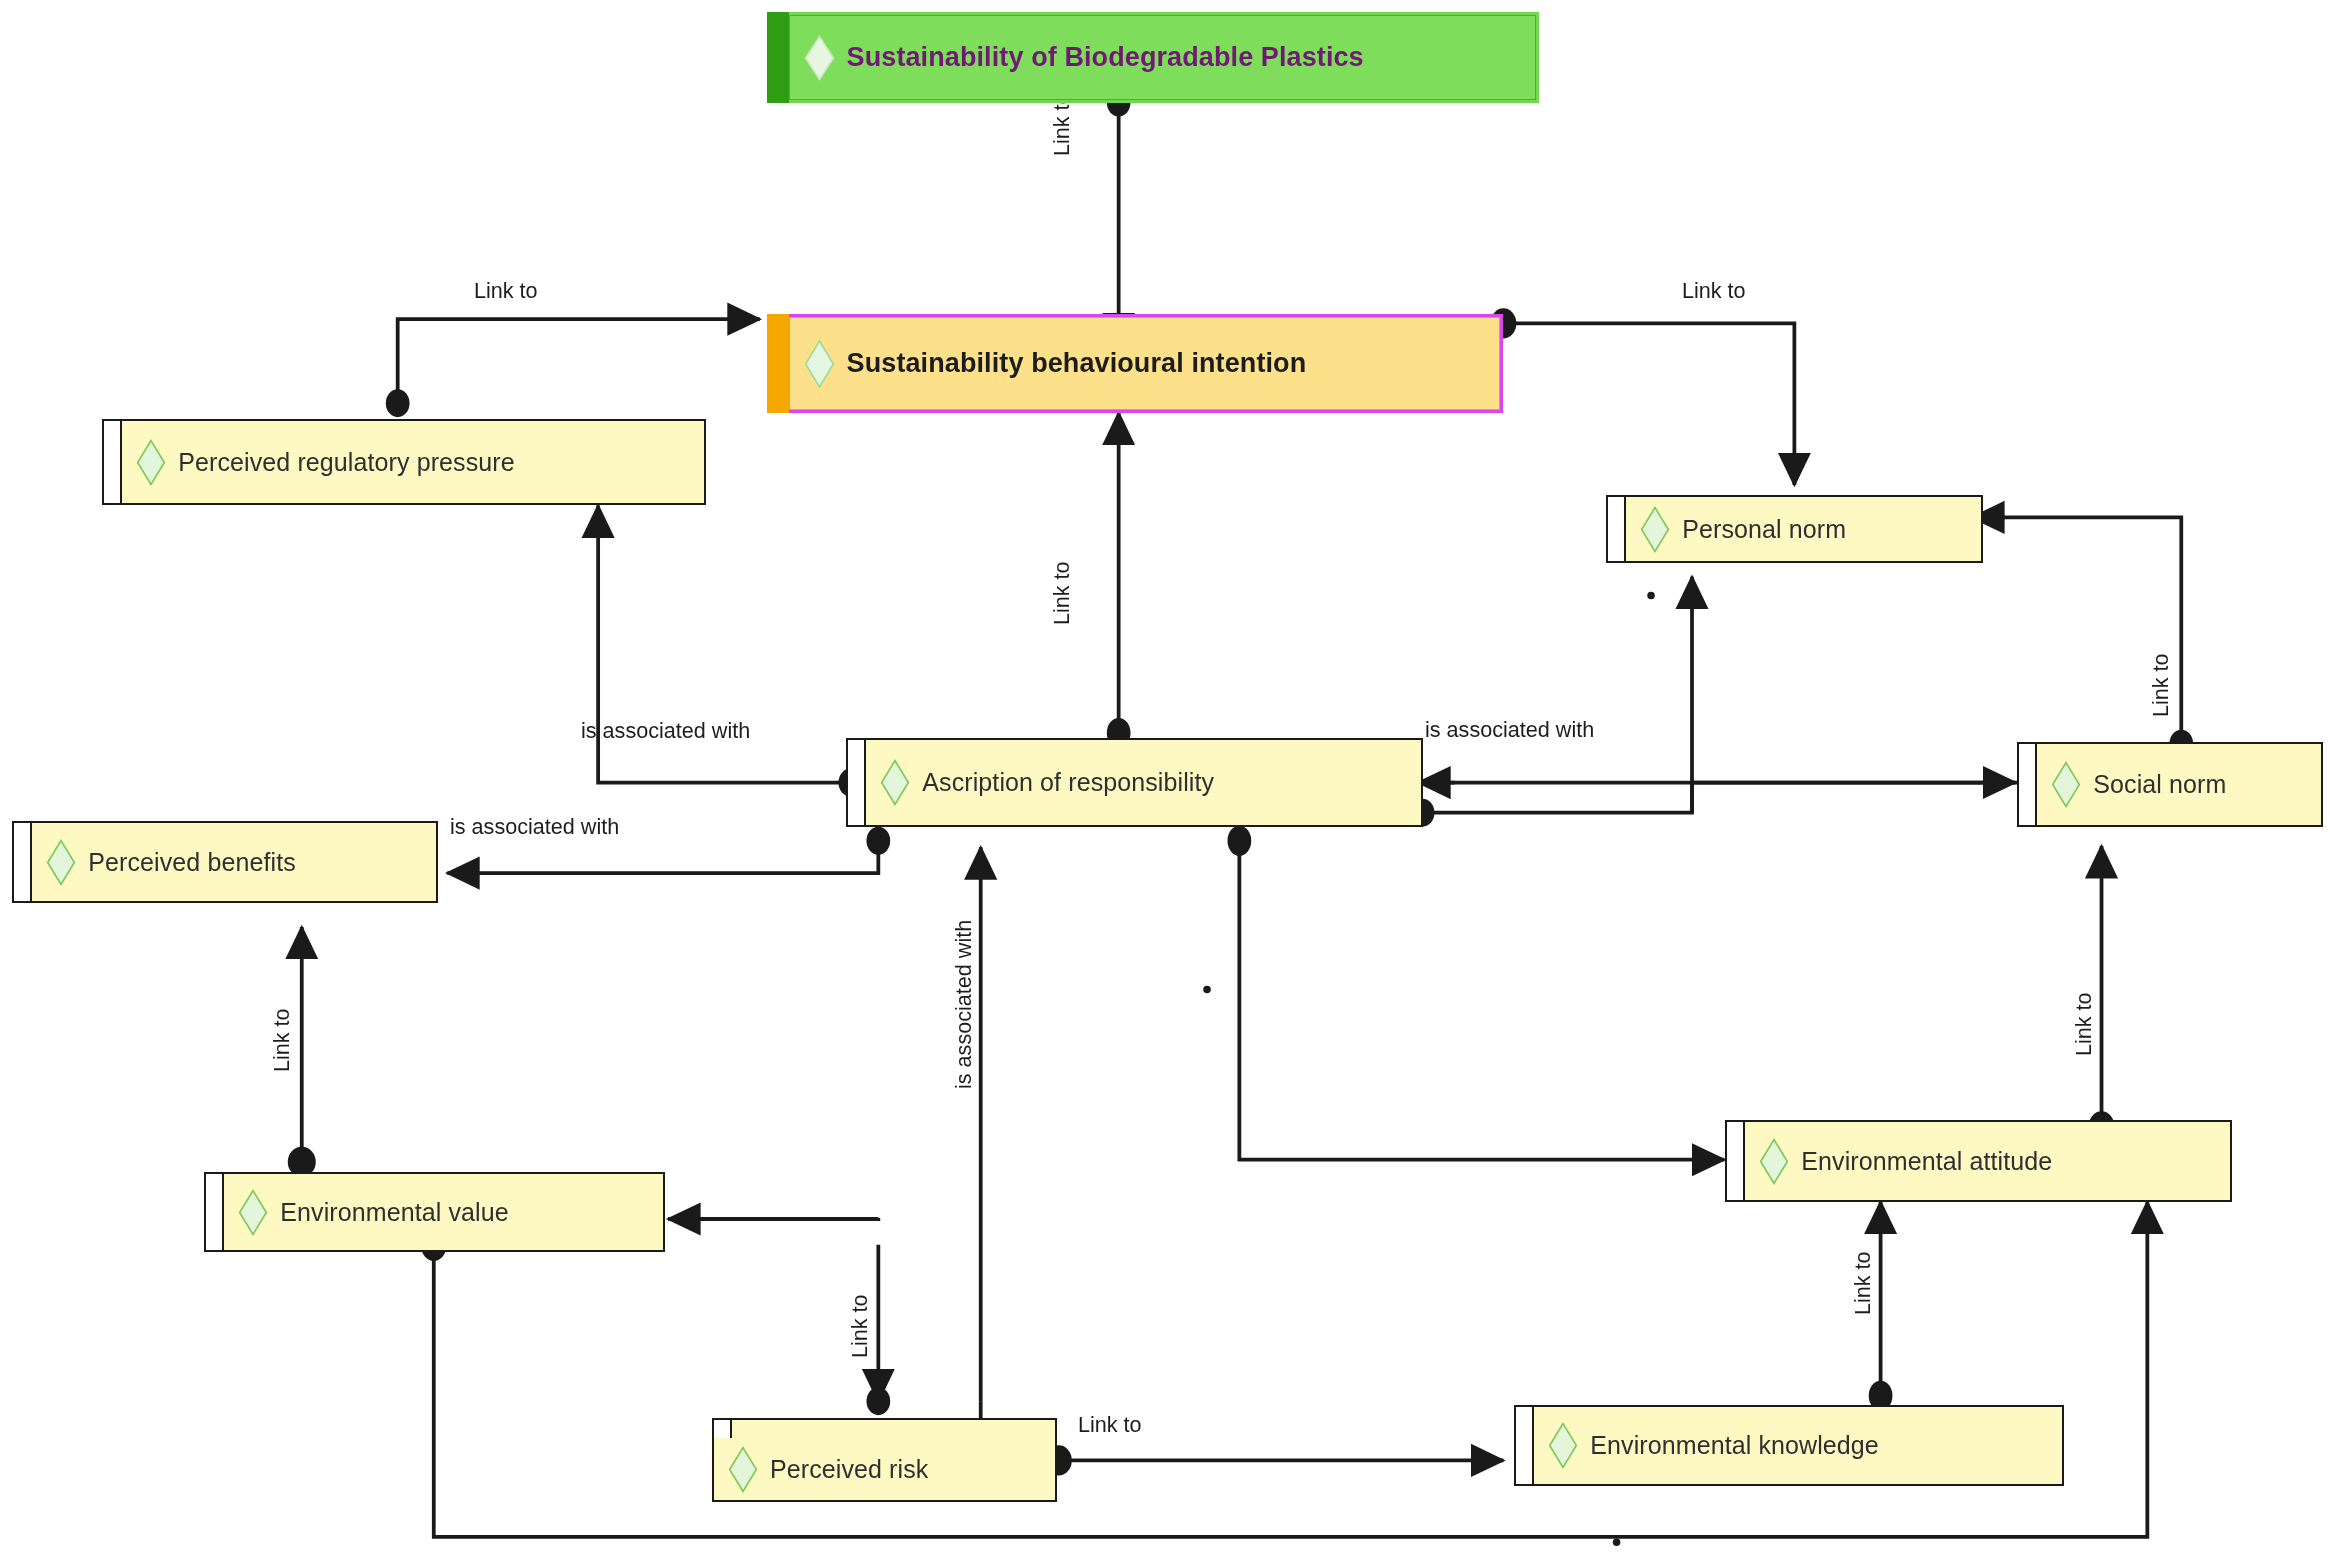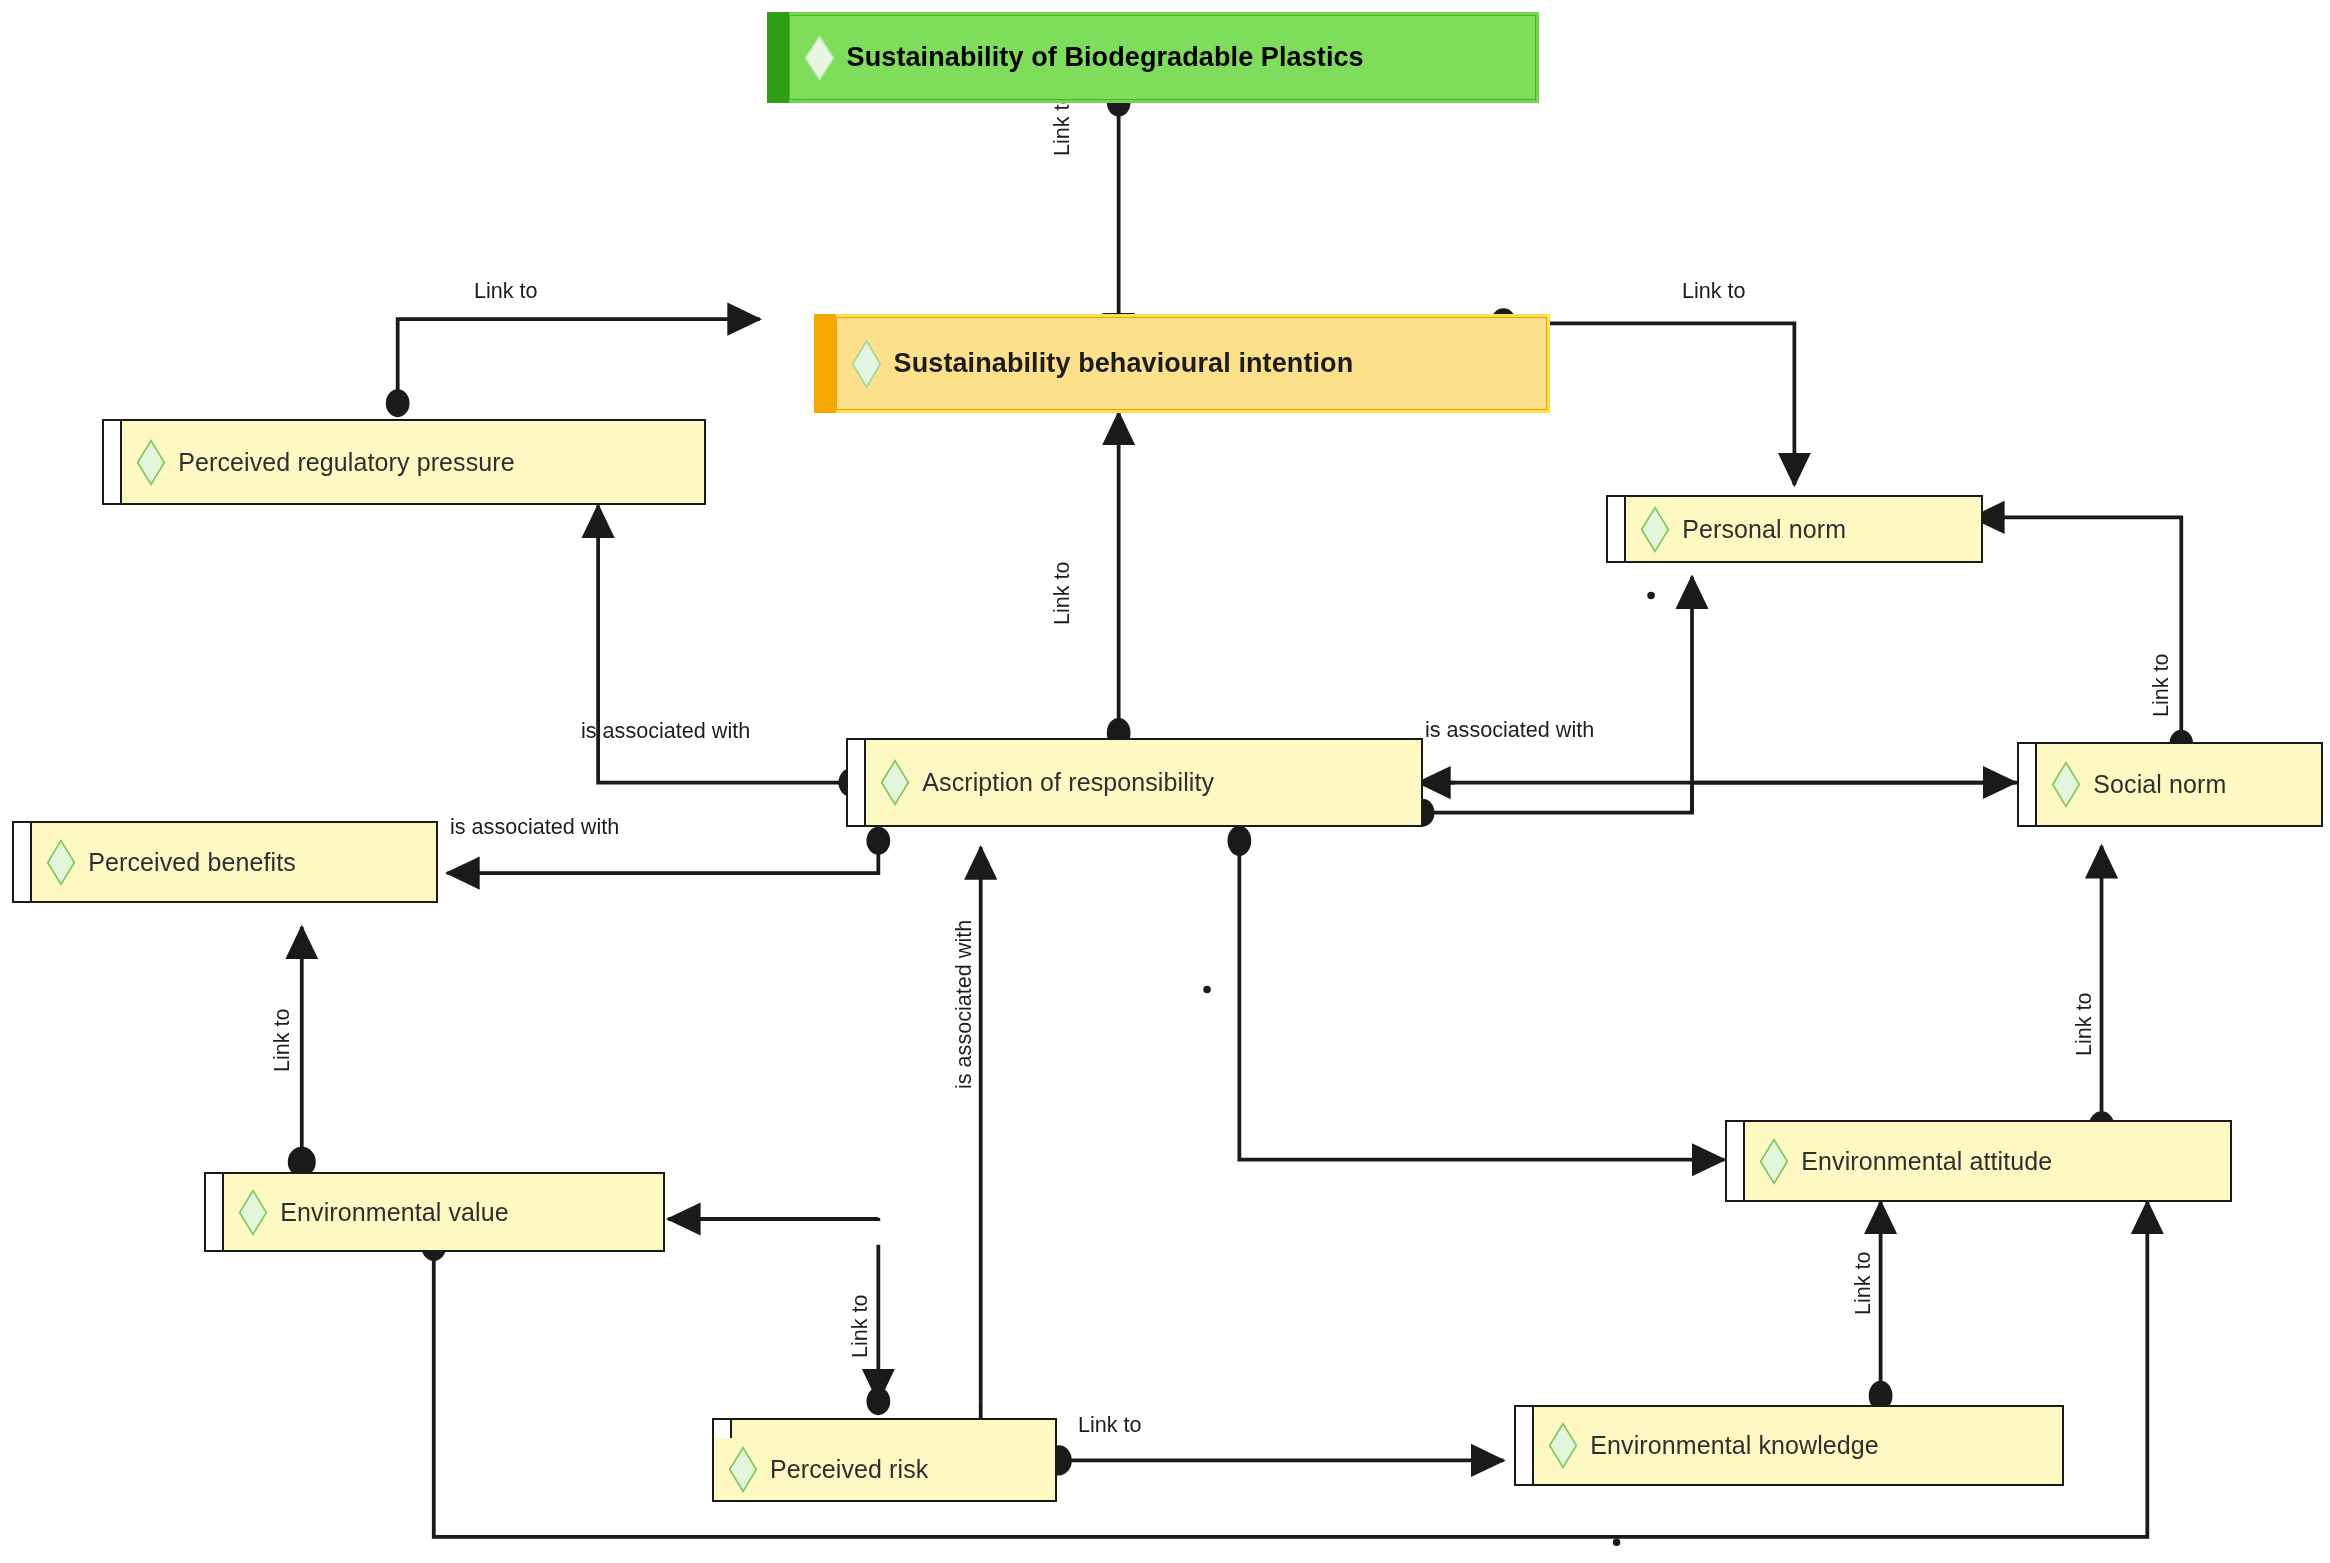--- a/index.html
+++ b/index.html
@@ -12,24 +12,24 @@
   .node .label{font-size:25px;color:#2f2f2f;white-space:nowrap;letter-spacing:0.1px;}
 
   
   .node.plain{border:2.7px solid #1a1a1a;background:#fef9c3;}
   .node.plain .rail{background:#ffffff;}
 
   
   .node.goal{border:none;background:#72d64f;}
   .node.goal .rail{flex:0 0 21.6px;width:21.6px;background:#2f9e14;border-right:2.2px solid #2f9e14;}
   .node.goal .body{background:#7ede5b;border:1.6px solid #4cb22b;margin:2.7px 2.7px 2.7px 0;}
-  .node.goal .label{font-size:27px;font-weight:bold;color:#000000;}
-
-  
-  .node.focus{border:none;background:#fde047;margin-left:47px;}
+  .node.goal .label{font-size:27px;font-weight:bold;color:#701a75;}
+
+  
+  .node.focus{border:none;background:#d946ef;}
   .node.focus .rail{flex:0 0 21.6px;width:21.6px;background:#f5a800;border-right:none;}
   .node.focus .body{background:#fde08a;border:1.6px solid #f0a500;margin:3.2px 3.2px 3.2px 0;}
   .node.focus .label{font-size:27px;font-weight:bold;color:#1c1c1c;}
 
   .dia{flex:0 0 auto;display:block;}
 
   
   .elabel{position:absolute;font-size:21.6px;color:#1d1d1d;white-space:nowrap;
           transform-origin:0 0;}
   .elabel.vert{transform:rotate(-90deg);}

